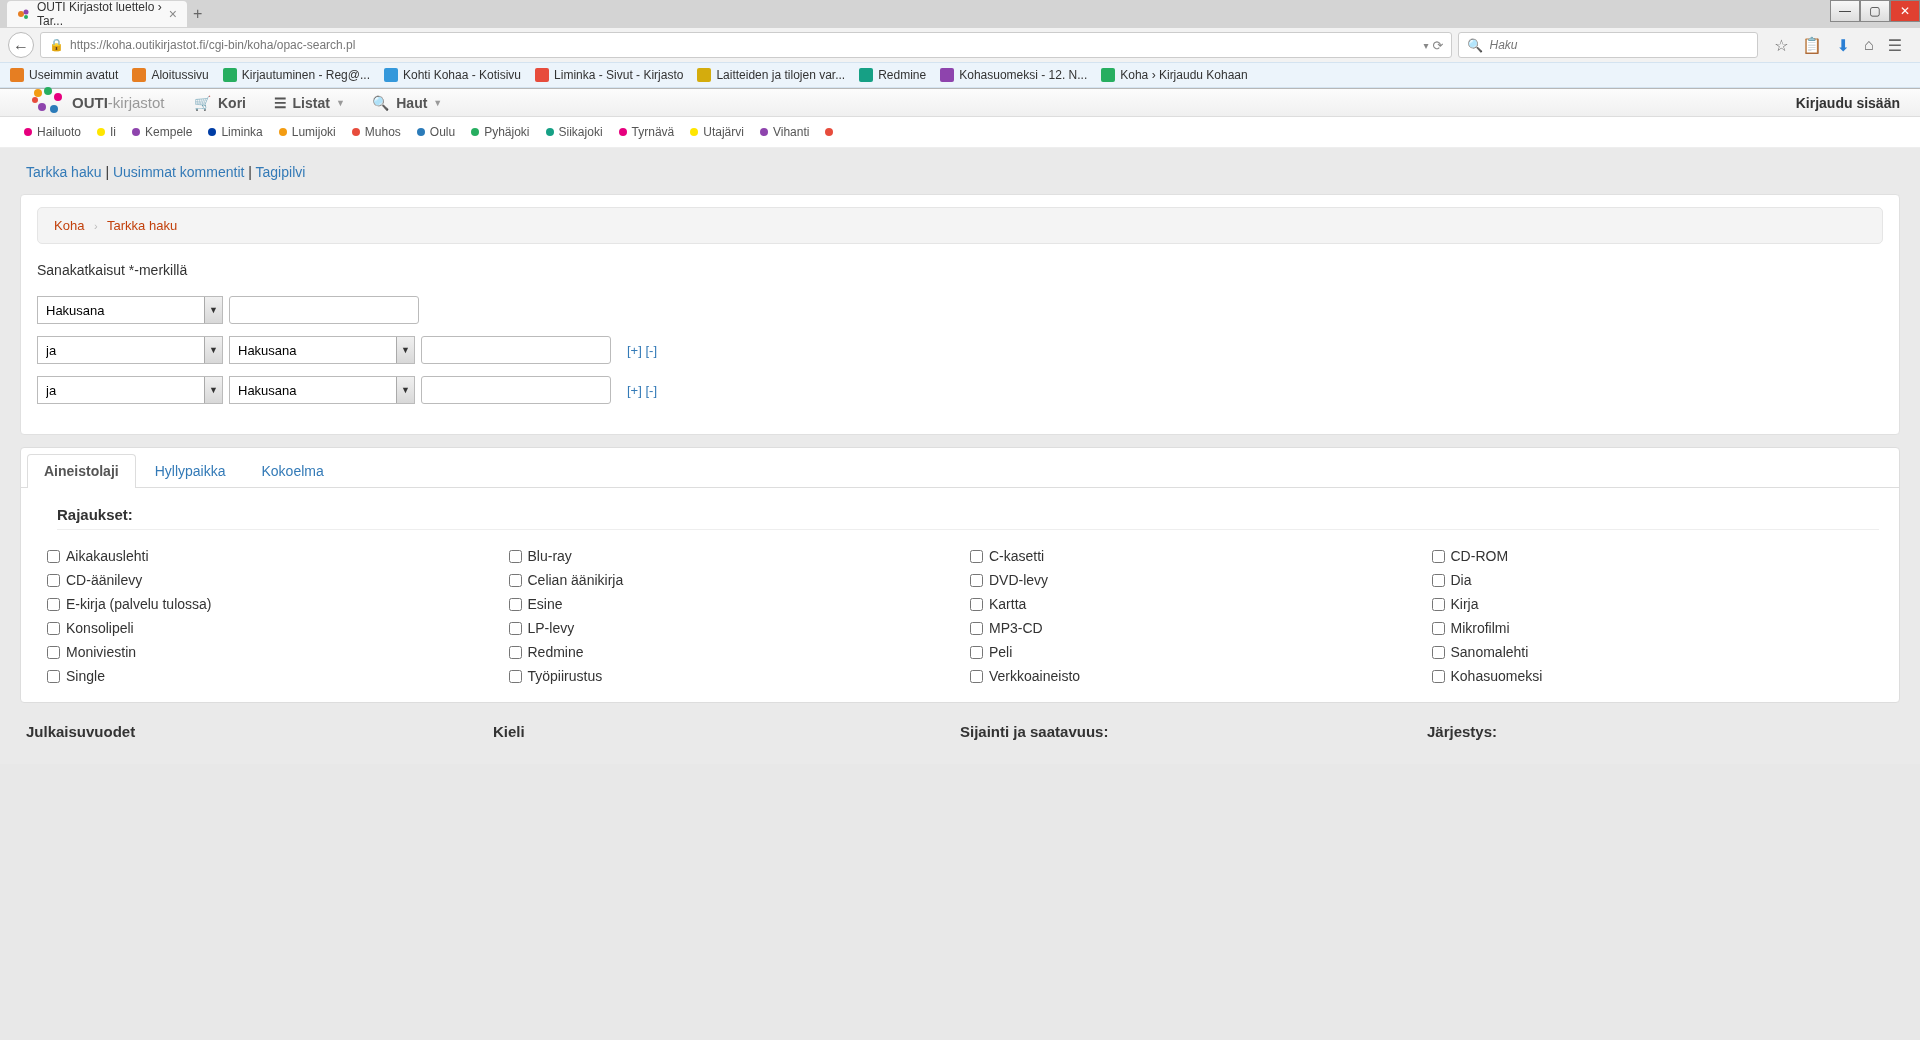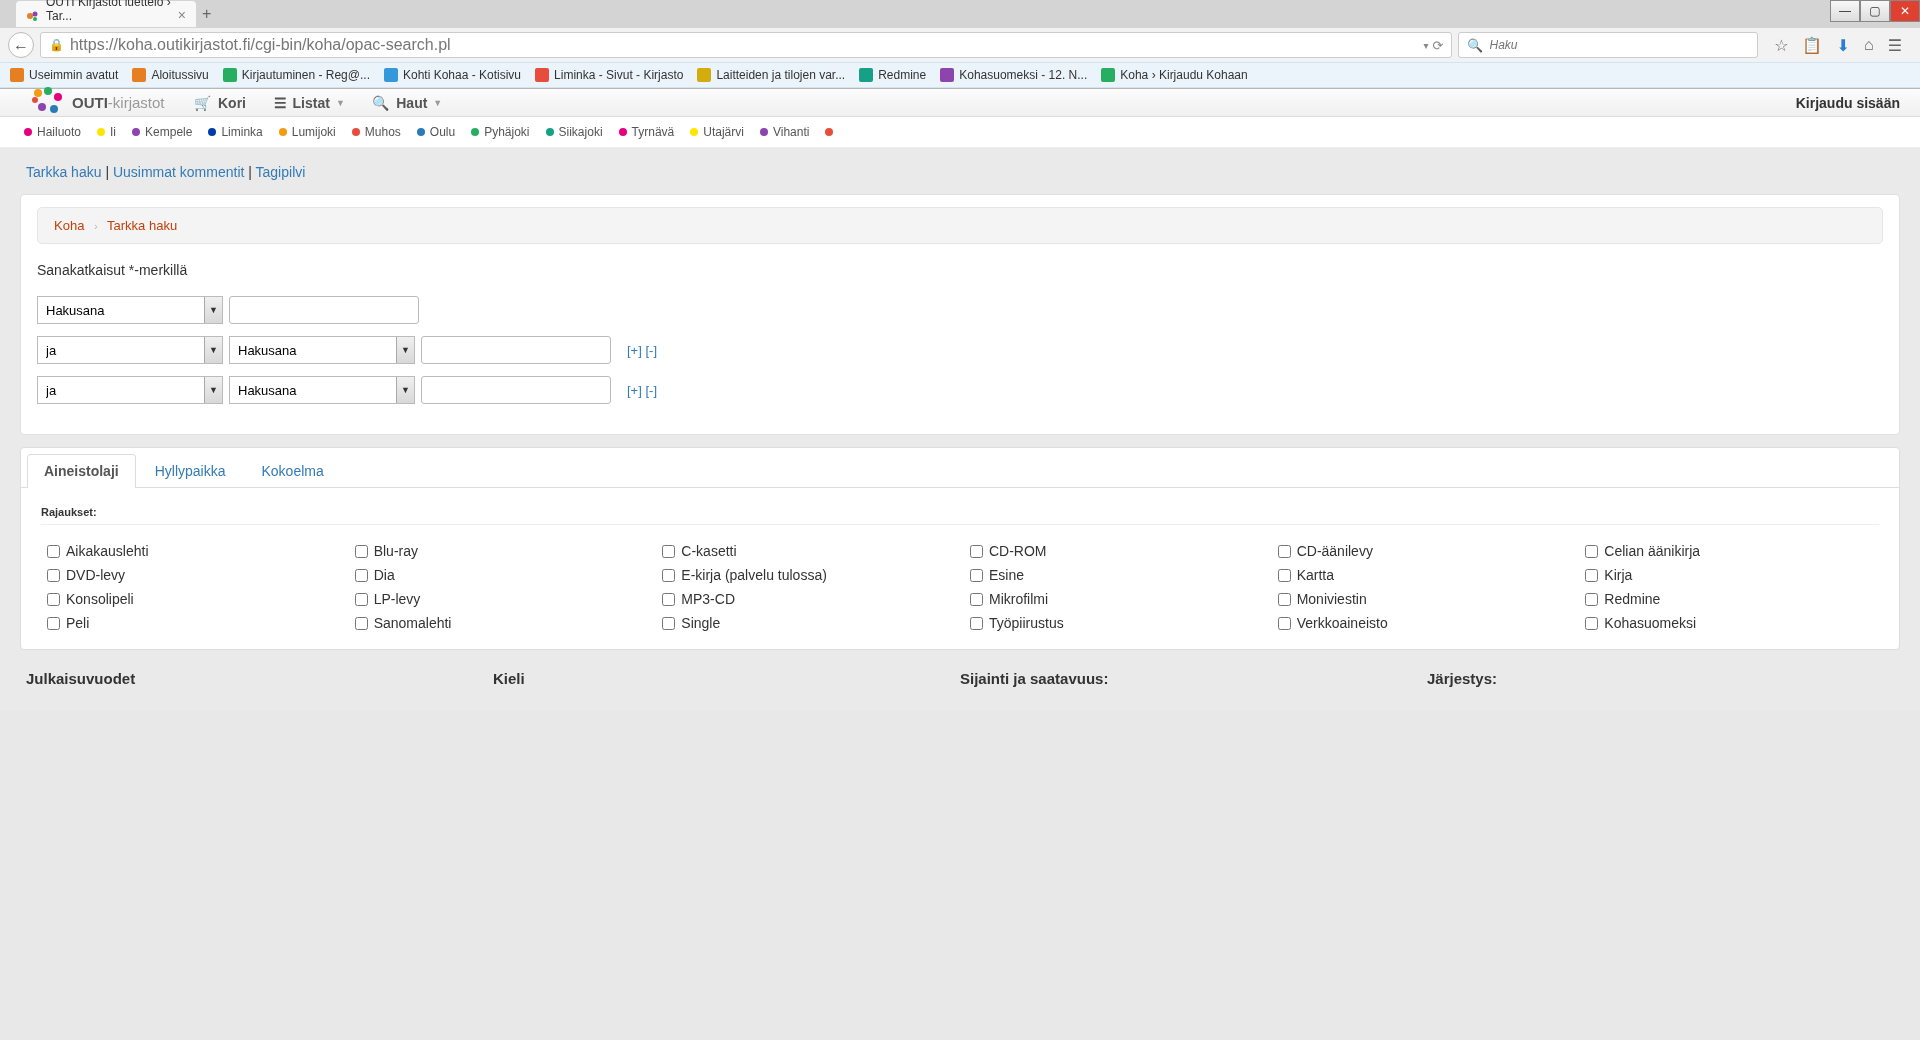--- a/index.html
+++ b/index.html
@@ -1,33 +1,33 @@
 <!DOCTYPE html>
 <html><head>
 <meta charset="utf-8">
 <style>
 * { box-sizing: border-box; margin: 0; padding: 0; }
 body { font-family: Arial, sans-serif; font-size: 13px; background: #e8e8e8; color: #333; }
 
 
 .browser-chrome { background: linear-gradient(#f5f5f5, #e8e8e8); border-bottom: 1px solid #b8b8b8; }
 .tab-bar { display: flex; align-items: center; height: 28px; background: #d4d4d4; position: relative; }
-.tab { display: flex; align-items: flex-end; gap: 6px; background: #f8f8f8; padding: 4px 10px; border-radius: 4px 4px 0 0; margin-left: 16px; height: 26px; font-size: 12px; max-width: 180px; }
+.tab { display: flex; align-items: center; gap: 6px; background: #f8f8f8; padding: 4px 10px; border-radius: 4px 4px 0 0; margin-left: 7px; height: 26px; font-size: 12px; max-width: 180px; }
 .tab-favicon { width: 14px; height: 14px; display: inline-flex; }
 .tab-close { font-size: 14px; color: #888; cursor: pointer; }
 .new-tab { margin-left: 6px; color: #666; font-size: 16px; cursor: pointer; }
 .window-controls { position: absolute; right: 0; top: 0; display: flex; }
 .winbtn { width: 30px; height: 22px; display: flex; align-items: center; justify-content: center; font-size: 12px; border: 1px solid #888; background: linear-gradient(#f8f8f8,#ddd); cursor: pointer; }
 .winbtn.close { background: #e04030; color: #fff; }
 
 .nav-bar { display: flex; align-items: center; gap: 6px; padding: 4px 8px; height: 34px; background: #f2f2f2; }
 .nav-back { width: 26px; height: 26px; border-radius: 50%; border: 1px solid #bbb; background: #fff; display:flex;align-items:center;justify-content:center; cursor:pointer; font-size: 16px; color:#555; }
 .url-bar { flex: 2; display:flex; align-items:center; gap:6px; border: 1px solid #ccc; border-radius: 3px; background: #fff; padding: 3px 8px; height: 26px; }
 .url-bar .lock { color: #7a7a7a; font-size: 12px; }
-.url-bar input { border:none; outline:none; flex:1; font-size: 16px; color:#777; }
+.url-bar input { border:none; outline:none; flex:1; font-size: 12px; color:#777; }
 .reload-box { display:flex;align-items:center;gap:4px;margin-left:auto;color:#888; }
 .search-bar { flex: 0 0 300px; display:flex; align-items:center; gap:6px; border: 1px solid #ccc; border-radius: 3px; background: #fff; padding: 3px 8px; height: 26px; }
 .search-bar input { border:none; outline:none; flex:1; font-size: 12px; color:#888; font-style: italic; }
 .nav-icons { display:flex; gap: 14px; padding: 0 10px; color: #666; align-items:center;}
 .nav-icons span { cursor: pointer; font-size: 16px; }
 
 .bookmark-bar { display:flex; align-items:center; gap: 14px; padding: 4px 10px; height: 26px; background: #ecf4fb; border-top:1px solid #d4e3f0; border-bottom:1px solid #d4e3f0; font-size: 12px; color: #333; overflow:hidden; }
 .bookmark-bar .bm { display:flex; align-items:center; gap:5px; white-space:nowrap; cursor:pointer; }
 .bm-icon { width:14px; height:14px; display:inline-block; border-radius: 2px; }
 
@@ -70,23 +70,23 @@
 
 .submit-row { text-align:center; padding: 8px 0 16px; font-size: 14px;}
 .btn-submit { background: #5cb85c; color:#fff; border: 1px solid #4cae4c; border-radius: 3px; padding: 6px 14px; font-size: 14px; cursor:pointer; }
 .submit-row a { color:#337ab7; text-decoration:none; margin-left: 4px; }
 
 .tabs-box { background: #fff; border: 1px solid #ddd; border-radius: 4px; padding: 0; }
 .tabs { display:flex; padding: 6px 6px 0; border-bottom: 1px solid #ddd; gap: 2px; margin-bottom: 0;}
 .tab-item { padding: 8px 16px; border: 1px solid transparent; border-bottom:none; border-radius: 4px 4px 0 0; cursor:pointer; font-size: 14px; color: #337ab7; }
 .tab-item.active { border-color: #ddd; background: #fff; margin-bottom: -1px; color: #555; font-weight: bold; }
 .tab-content { padding: 18px 20px; }
-.subhead { font-weight:bold; font-size: 11px; padding-bottom: 6px; margin-bottom: 18px; border-bottom: 1px solid #eee;}
-
-.checkbox-grid { display: grid; grid-template-columns: repeat(6, 1fr); gap: 8px 20px; padding: 0 6px; }
+.subhead { font-weight:bold; font-size: 15px; padding-bottom: 6px; margin-bottom: 18px; border-bottom: 1px solid #eee; margin-left: 16px;}
+
+.checkbox-grid { display: grid; grid-template-columns: repeat(4, 1fr); gap: 8px 20px; padding: 0 6px; }
 .cb-item { display:flex; align-items:center; gap: 6px; font-size: 14px; }
 .cb-item input { width: 13px; height: 13px; }
 
 .bottom-headers { display:flex; gap: 0; padding: 20px 6px 10px; }
 .bottom-headers > div { flex:1; font-weight:bold; font-size: 15px; }
 </style>
 </head>
 <body>
 
 <div class="browser-chrome">

